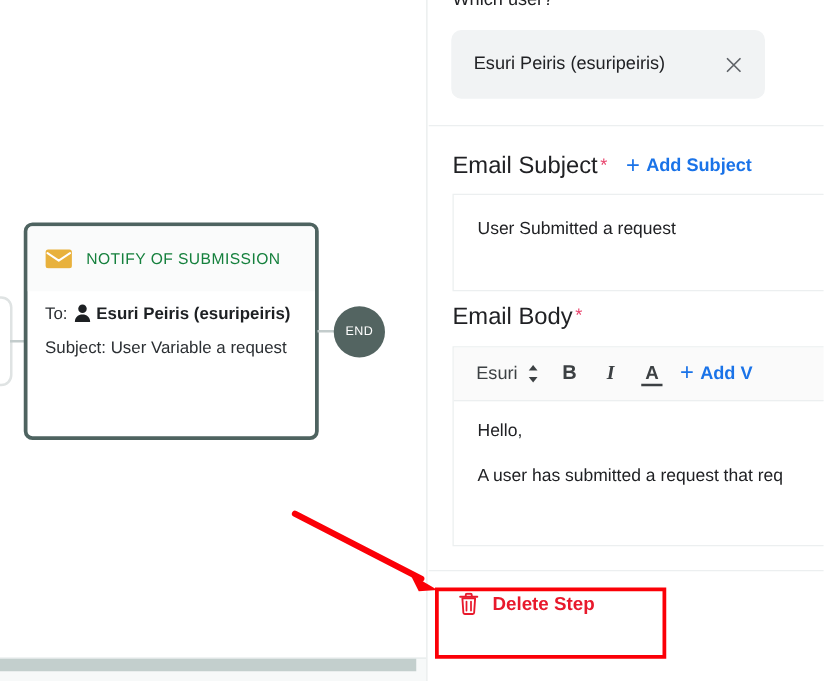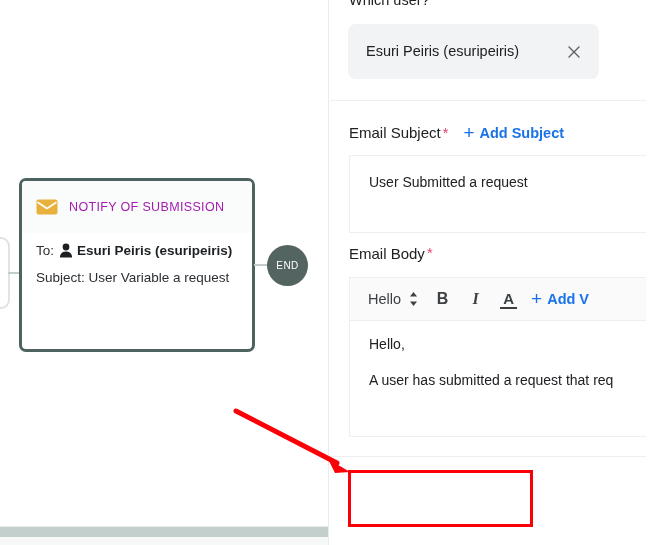--- a/index.html
+++ b/index.html
@@ -79,21 +79,21 @@
     width: 22px;
     height: 16px;
     flex: 0 0 auto;
     margin-right: 11px;
     display: block;
   }
   .node-header-title {
     font-size: 12.5px;
     line-height: 14px;
     letter-spacing: 0.35px;
-    color: #a21caf;
+    color: #15803d;
     font-weight: 400;
   }
   .node-body {
     padding: 10px 14px 0 14px;
   }
   .node-to-row {
     display: flex;
     margin-bottom: 9px;
   }
   .node-to-label {
@@ -163,32 +163,32 @@
     left: 0;
     top: 527px;
     width: 333px;
     height: 10px;
     background: #c3cfcd;
   }
 
   
   .panel {
     position: absolute;
-    left: 328px;
+    left: 341px;
     top: 0;
     width: 318px;
     height: 545px;
     background: #ffffff;
     border-left: 1px solid #e8ecec;
     box-sizing: border-box;
     overflow: hidden;
   }
 
   .field-label {
-    font-size: 15px;
+    font-size: 19px;
     color: #202124;
     line-height: 18px;
   }
   .req-star {
     color: #e8416a;
     font-size: 14.5px;
     margin-left: 2px;
   }
 
   
@@ -473,21 +473,21 @@
       <div class="subject-text">User Submitted a request</div>
     </div>
 
     <div class="body-label-row">
       <span class="field-label">Email Body</span>
       <span class="req-star">*</span>
     </div>
 
     <div class="editor">
       <div class="editor-toolbar">
-        <span class="tb-format">Hello</span>
+        <span class="tb-format">Esuri</span>
         <span class="tb-stepper">
           <svg width="9" height="16" viewBox="0 0 9 16">
             <path d="M4.5 1 L8 5.4 L1 5.4 Z" fill="#3c4043"></path>
             <path d="M4.5 15 L8 10.6 L1 10.6 Z" fill="#3c4043"></path>
           </svg>
         </span>
         <span class="tb-btn bold">B</span>
         <span class="tb-btn italic">I</span>
         <span class="tb-btn color">A</span>
         <span class="tb-addvar">
@@ -497,20 +497,29 @@
       </div>
       <div class="editor-content">
         <p class="editor-p">Hello,</p>
         <p class="editor-p">A user has submitted a request that req</p>
       </div>
     </div>
 
     <div class="divider d2"></div>
   </div>
 
+  <div class="delete-btn">
+    <svg class="trash-icon" viewBox="0 0 16 18">
+      <path d="M1.2 3.4 H14.8" stroke="#e8192c" stroke-width="1.7" stroke-linecap="round"></path>
+      <path d="M5.6 3.2 V1.9 C5.6 1.4 6 1 6.5 1 H9.5 C10 1 10.4 1.4 10.4 1.9 V3.2" fill="none" stroke="#e8192c" stroke-width="1.5"></path>
+      <path d="M2.9 4.6 H13.1 L12.3 16.2 C12.27 16.8 11.8 17.2 11.2 17.2 H4.8 C4.2 17.2 3.73 16.8 3.7 16.2 Z" fill="none" stroke="#e8192c" stroke-width="1.5" stroke-linejoin="round"></path>
+      <path d="M6.2 7.2 V14.4 M9.8 7.2 V14.4" stroke="#e8192c" stroke-width="1.4" stroke-linecap="round"></path>
+    </svg>
+    <span class="delete-label">Delete Step</span>
+  </div>
 
   <div class="anno-rect"></div>
   <svg class="anno-arrow" viewBox="0 0 135 90">
     <path d="M11 11 L112 63" stroke="#fb0007" stroke-width="5" stroke-linecap="round"></path>
     <path d="M125 72 L103 59 L110 73 Z" fill="#fb0007"></path>
   </svg>
 
 </div>
 
 </body></html>

